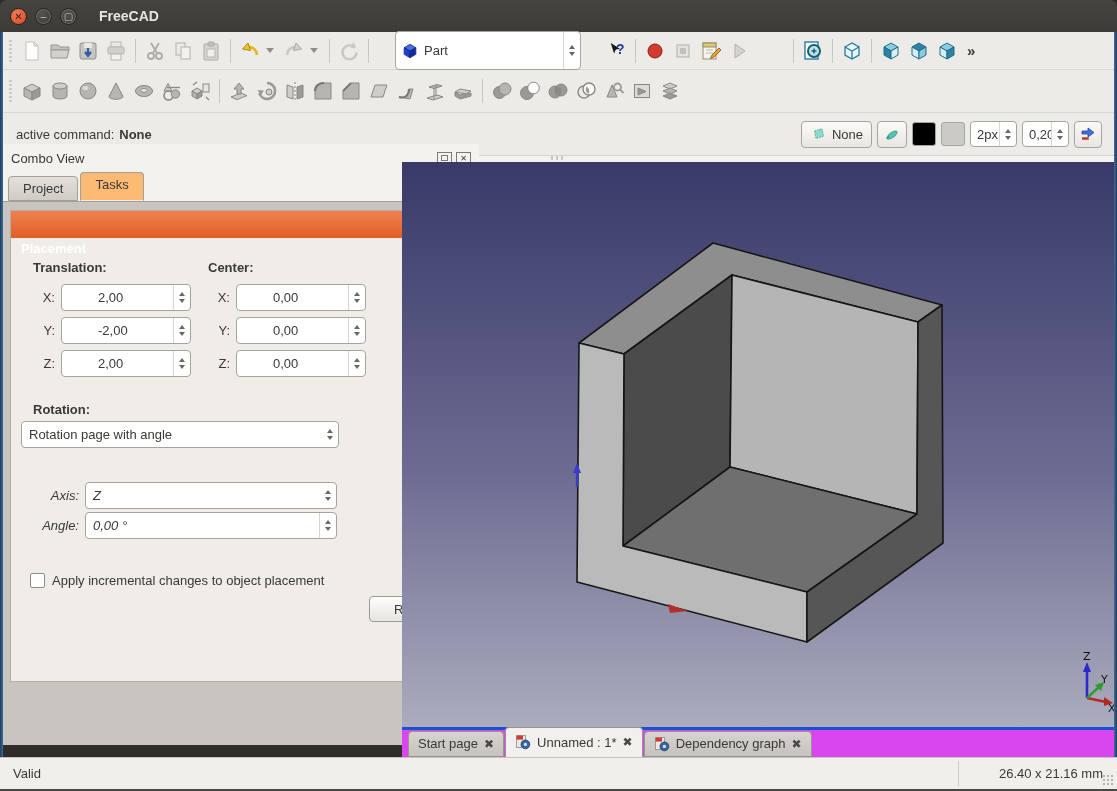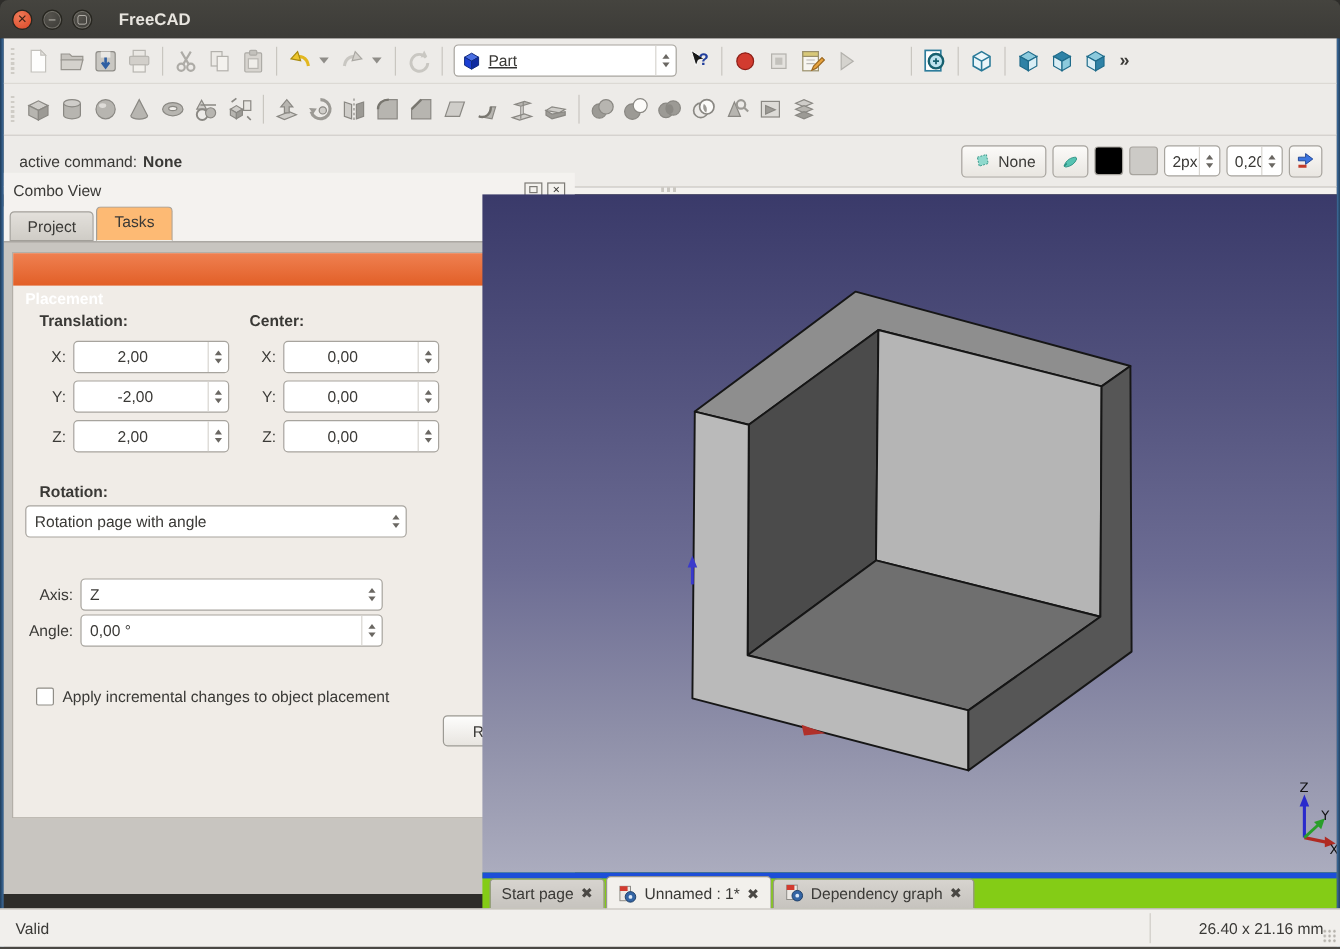--- a/index.html
+++ b/index.html
@@ -35,22 +35,22 @@
   .tbhandle { width:8px; height:22px; margin:0 3px 0 4px; flex:none;
     background:repeating-linear-gradient(#cfccc6 0 2px,transparent 2px 4px); background-size:3px 100%;
     background-position:2px 0; background-repeat:no-repeat; }
   .dd-arrow { width:0; height:0; border-left:4px solid transparent; border-right:4px solid transparent;
     border-top:5px solid #8f8d88; margin:0 6px 0 2px; flex:none; }
   .spin { display:flex; flex-direction:column; justify-content:center; gap:3px; padding:0 5px;
     border-left:1px solid #d8d5d0; align-self:stretch; }
   .spin i { display:block; width:0; height:0; border-left:3.5px solid transparent; border-right:3.5px solid transparent; }
   .spin .up { border-bottom:4.5px solid #6a6762; }
   .spin .dn { border-top:4.5px solid #6a6762; }
-  .wb-combo { display:flex; align-items:center; width:186px; height:27px; background:#fff;
-    border:1px solid #a7a49e; border-radius:4px; margin:0 4px;text-decoration:underline; }
+  .wb-combo { display:flex; align-items:center; width:186px; height:39px; background:#fff;
+    border:1px solid #a7a49e; border-radius:4px; margin:0 21px; }
   .wb-combo svg { width:20px; height:20px; margin:0 4px; }
   .wb-combo .lbl { flex:1; font-size:13px; color:#3a3936; }
   .overflow { font-size:15px; font-weight:bold; color:#3a3936; margin-left:6px; }
 
   
   .cmdbar { position:absolute; left:3px; right:3px; top:113px; height:43px; background:#edebe8;
     display:flex; align-items:center; border-bottom:1px solid #d8d5d0; font-size:13px; color:#3a3936; }
   .cmdbar .lab { margin-left:13px; }
   .cmdbar .val { font-weight:bold; margin-left:5px; }
   .tray { margin-left:auto; display:flex; align-items:center; gap:5px; margin-right:12px; }
@@ -86,21 +86,21 @@
   .chev-circle { width:17px; height:17px; }
   .grid2 { display:grid; grid-template-columns:175px 175px; padding:14px 0 0 22px; }
   .sec-label { font-weight:bold; font-size:13px; color:#3a3936; margin:8px 0 6px 0; }
   .frow { display:flex; align-items:center; margin:3px 0; }
   .frow .axl { width:22px; text-align:right; margin-right:6px; font-size:13px; color:#3a3936; }
   .field { display:flex; align-items:center; background:#fff; border:1px solid #a7a49e; border-radius:4px;
     height:27px; font-size:13px; color:#3a3936; }
   .field .v { flex:1; padding-left:7px; white-space:nowrap; overflow:hidden; }
   .field.num { width:130px;padding-left:29px; }
   .rot-combo { width:318px; margin:4px 0 0 10px; }
-  .axis-rows { margin:34px 0 0 6px; }
+  .axis-rows { margin:34px 0 0 24px;font-style:italic; }
   .axis-rows .frow .axl { width:44px; }
   .axis-rows .field { width:252px; }
   .chk-row { display:flex; align-items:center; margin:34px 0 0 19px; }
   .chk { width:15px; height:15px; background:#fff; border:1px solid #908d87; border-radius:2px; }
   .chk-lab { font-size:13px; color:#3a3936; margin-left:7px; }
   .reset-row { display:flex; justify-content:flex-end; padding:8px 18px 0 0; }
   .pbtn { height:26px; min-width:84px; border:1px solid #9c9a94; border-radius:4px;
     background:linear-gradient(#fdfdfc,#e8e5e0); font-size:13px; color:#3a3936;
     display:flex; align-items:center; justify-content:center; }
   .footer-btns { position:absolute; bottom:17px; left:0; right:0; display:flex; justify-content:center; gap:11px; }
@@ -108,22 +108,22 @@
 
   
   .vp-gap { position:absolute; left:3px; right:3px; top:156px; height:6px; background:#f4f2ef; }
   .split-dots { position:absolute; left:551px; top:156px; width:14px; height:4px;
     background:repeating-linear-gradient(90deg,#cbc8c2 0 2px,transparent 2px 5px); }
   .viewport { position:absolute; left:402px; top:162px; width:712px; height:565px;
     background:linear-gradient(180deg,#3a3a6a 0%,#54547f 30%,#6c6c93 55%,#8f90a9 80%,#abacbe 100%); }
   .viewport svg { position:absolute; inset:0; }
 
   
-  .mdi { position:absolute; left:402px; top:727px; width:712px; height:30px; background:#84cc16;
-    border-top:5px solid #1d4ed8; display:flex; align-items:center; padding-left:6px; }
+  .mdi { position:absolute; left:402px; top:727px; width:712px; height:30px; background:#d946ef;
+    border-top:3px solid #1d4ed8; display:flex; align-items:flex-end; padding-left:6px; }
   .mtab { display:flex; align-items:center; gap:6px; font-size:13px; color:#3a3936;
     border:1px solid #98958f; border-radius:4px 4px 0 0; padding:4px 9px 5px; margin-right:1px; }
   .mtab.inactive { background:linear-gradient(#d7d4cf,#c6c3be); height:26px; }
   .mtab.active { background:#f2f0ec; height:30px; border-bottom:none; }
   .mtab .x { font-size:12px; color:#4a4844; font-weight:bold; }
   .mtab svg { width:16px; height:16px; }
 
   
   .statusbar { position:absolute; left:0; right:0; top:757px; height:32px; background:#f1efec;
     border-top:1px solid #c5c2bc; display:flex; align-items:center; font-size:13px; color:#3a3936; z-index:60; }

